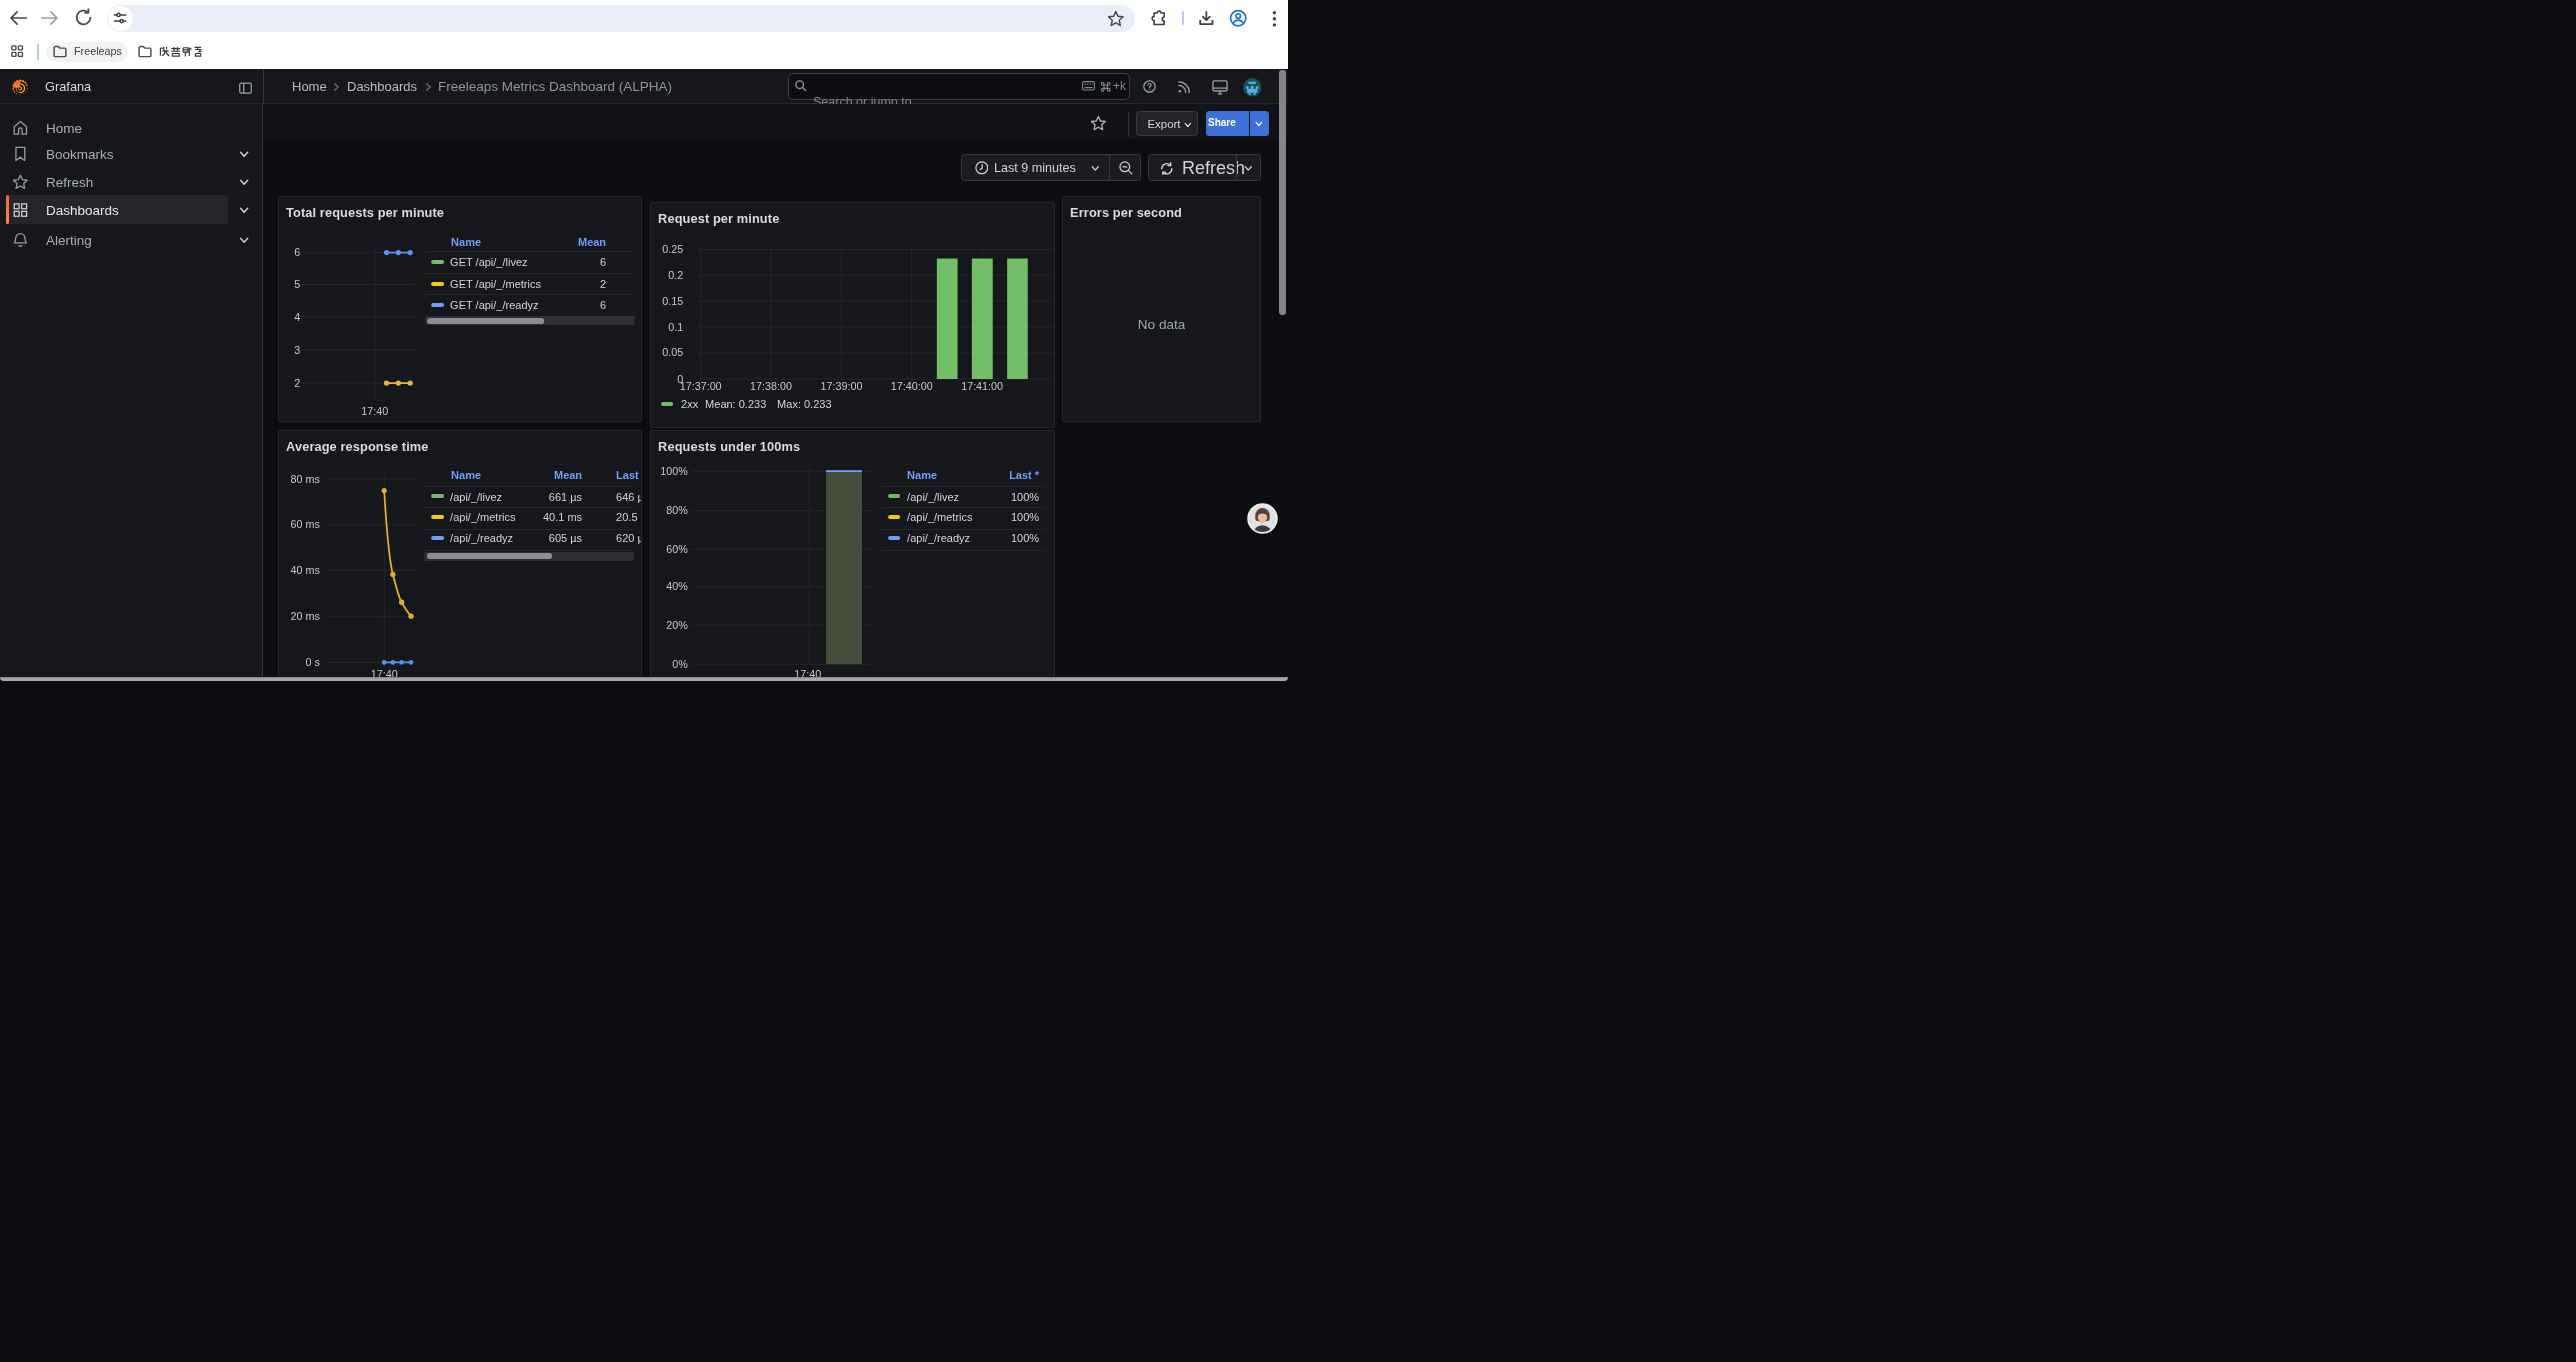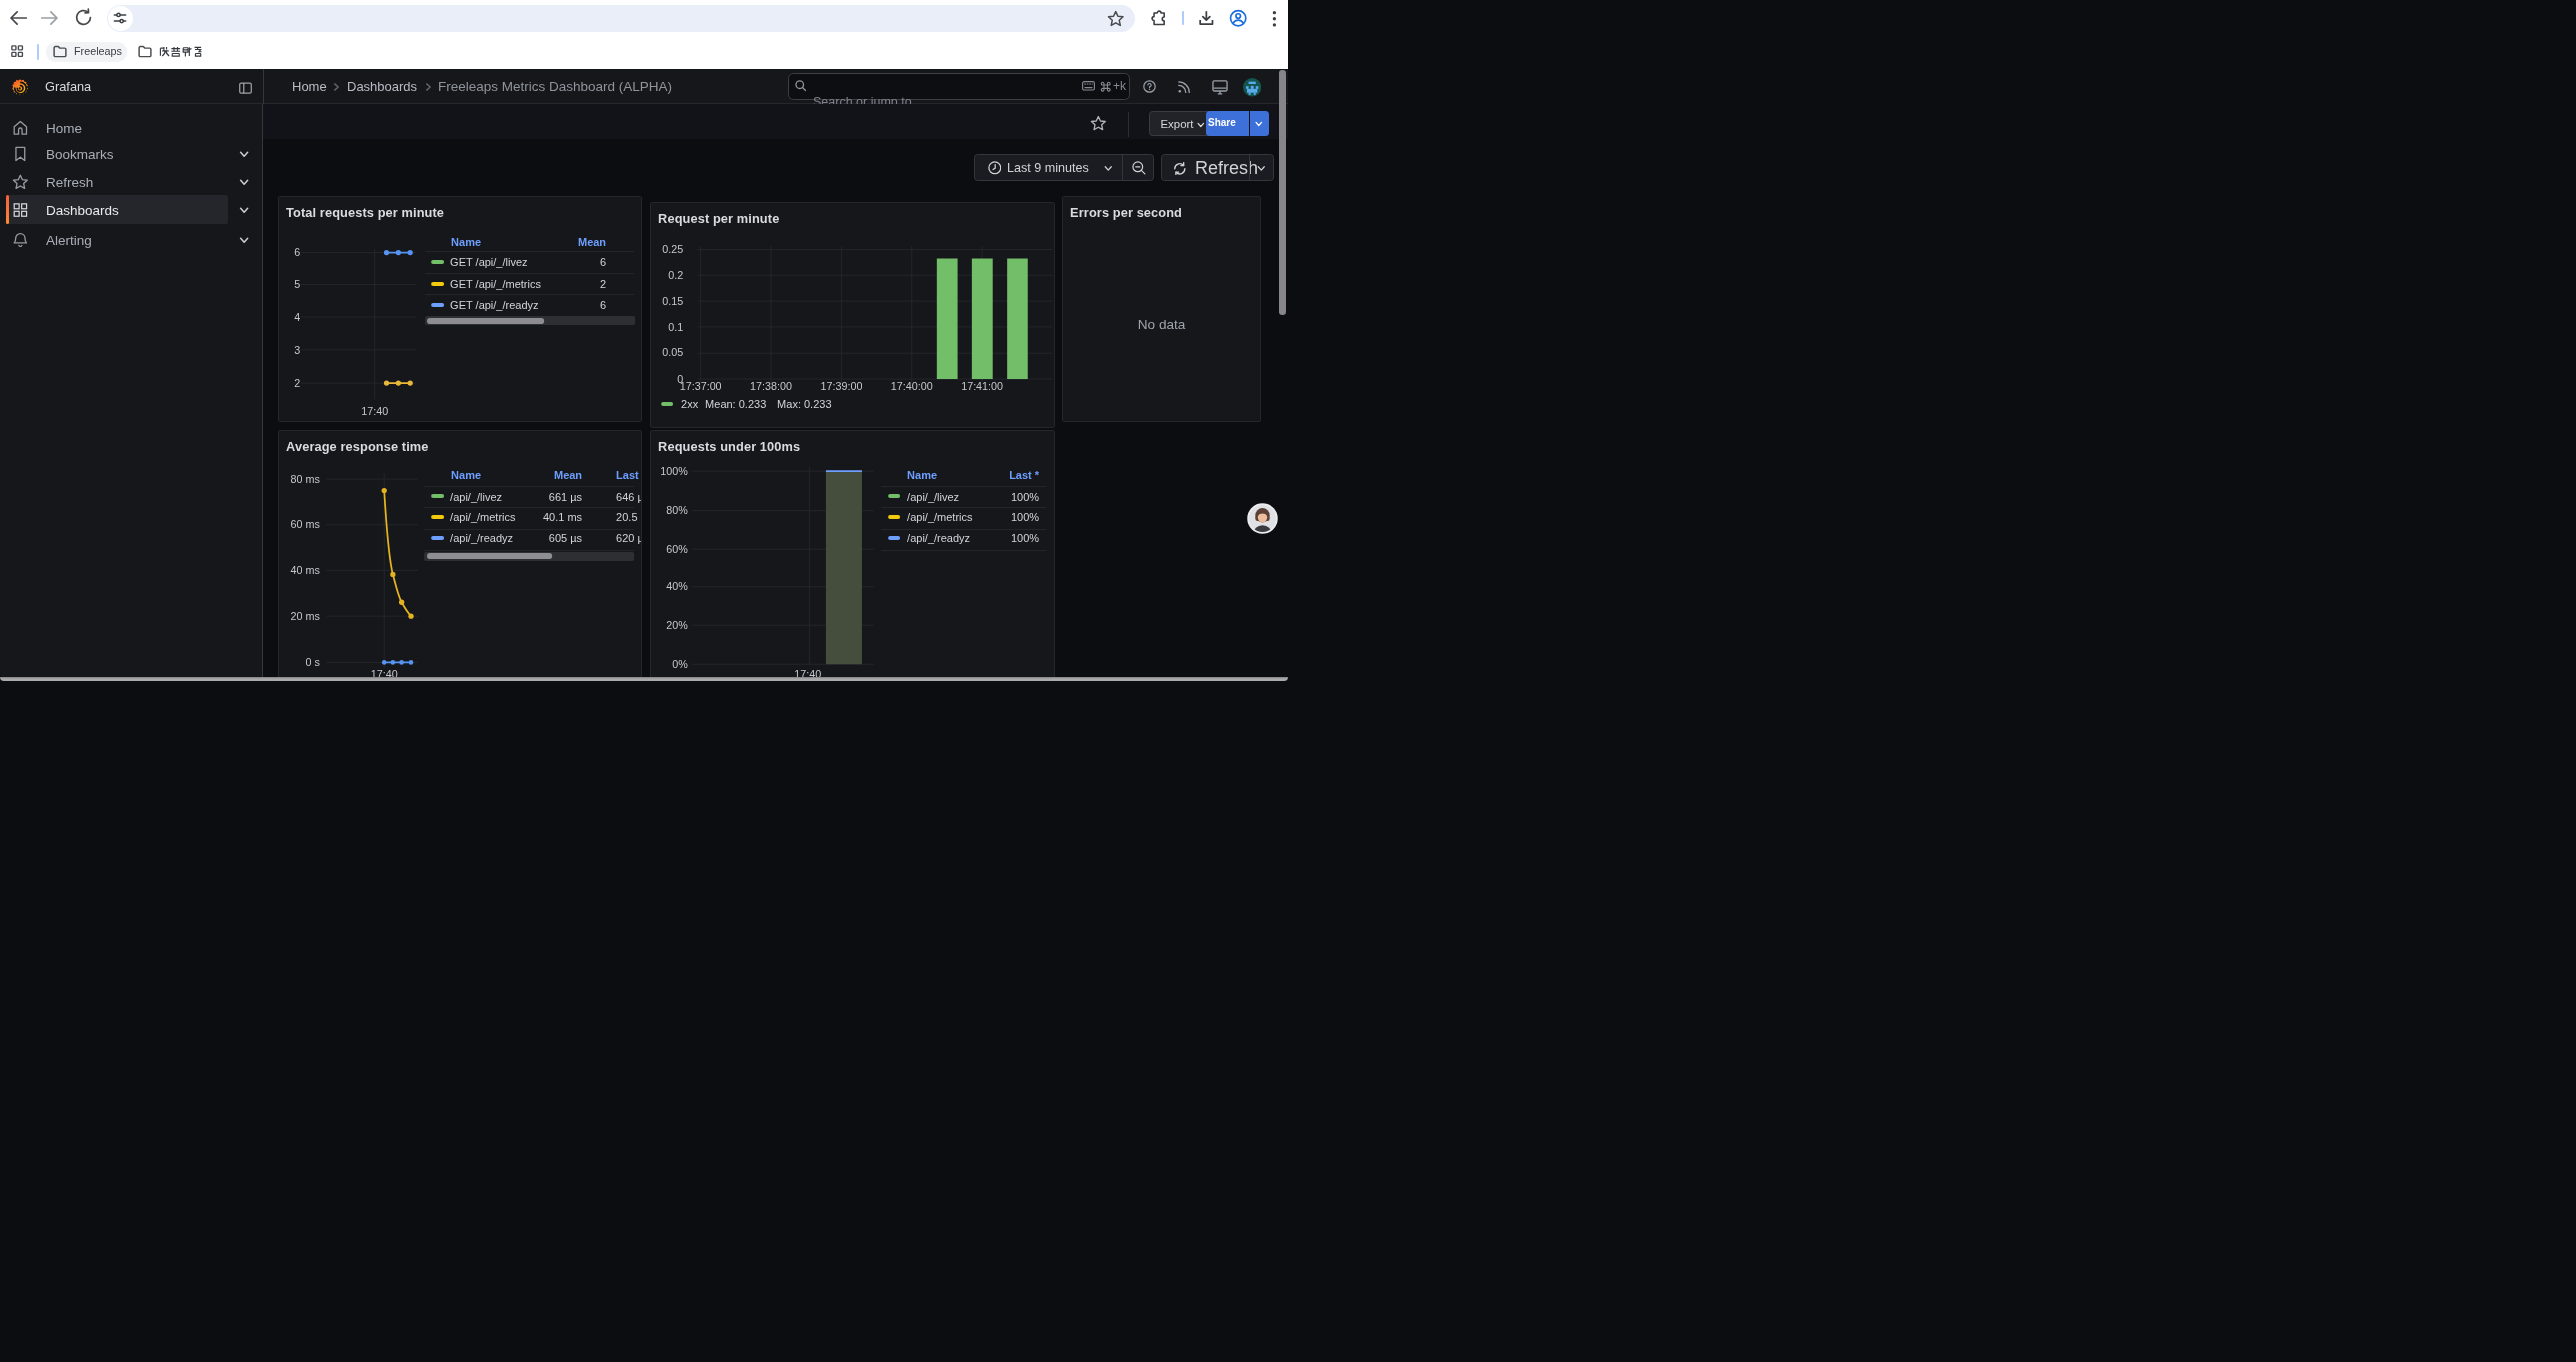--- a/index.html
+++ b/index.html
@@ -19,21 +19,21 @@
 #gheader { position:absolute; left:0; top:0; width:1288px; height:35px; background:#16171b; border-bottom:0.9px solid #26272c; }
 #sidebar { position:absolute; left:0; top:35px; width:263px; height:575px; background:#16171b; border-right:0.9px solid #34373e; }
 #actions { position:absolute; left:263px; top:35px; width:1025px; height:36px; background:#121318; border-bottom:0.9px solid #26272c; }
 #gmain { position:absolute; left:263px; top:70px; width:1025px; height:540px; background:#0c0d10; }
 
 .navitem { position:absolute; left:0; width:263px; height:26px; }
 .navtext { position:absolute; left:46px; top:50%; transform:translateY(-50%); font-size:13.5px; color:#a9aeb6; }
 .navicon { position:absolute; left:12.3px; top:50%; transform:translateY(-50%); width:16.7px; height:16.7px; }
 .navchev { position:absolute; left:238px; top:50%; transform:translateY(-50%); width:12.3px; height:12.3px; }
 
-.gbtn { position:absolute; border:0.9px solid #34363c; background:#1b1c21; border-radius:3.5px;margin-left:13px; }
+.gbtn { position:absolute; border:0.9px solid #34363c; background:#1b1c21; border-radius:3.5px; }
 .panel { position:absolute; background:#16171b; border:0.9px solid #25262b; border-radius:1.8px; overflow:hidden; }
 .panel > * { transform:translate(-0.9px,-0.9px); }
 .ptitle { position:absolute; left:8px; top:8.8px; font-size:12.8px; font-weight:700; color:#d9dbe0; letter-spacing:0.1px; }
 .legname { color:#d2d4db; font-size:11px; }
 .leghead { color:#6e9fff; font-size:11px; font-weight:700; }
 svg text { font-family:"Liberation Sans", sans-serif; }
 
 #scrollthumb { position:absolute; left:1279px; top:70px; width:6.5px; height:245px; border-radius:3.2px; background:#85858a; }
 #bottombar { position:absolute; left:0; top:677px; width:1288px; height:4px; background:linear-gradient(180deg,#808083 0%,#a9a9ac 45%,#ababae 100%); border-radius:0 0 4.4px 4.4px; }
 </style>

